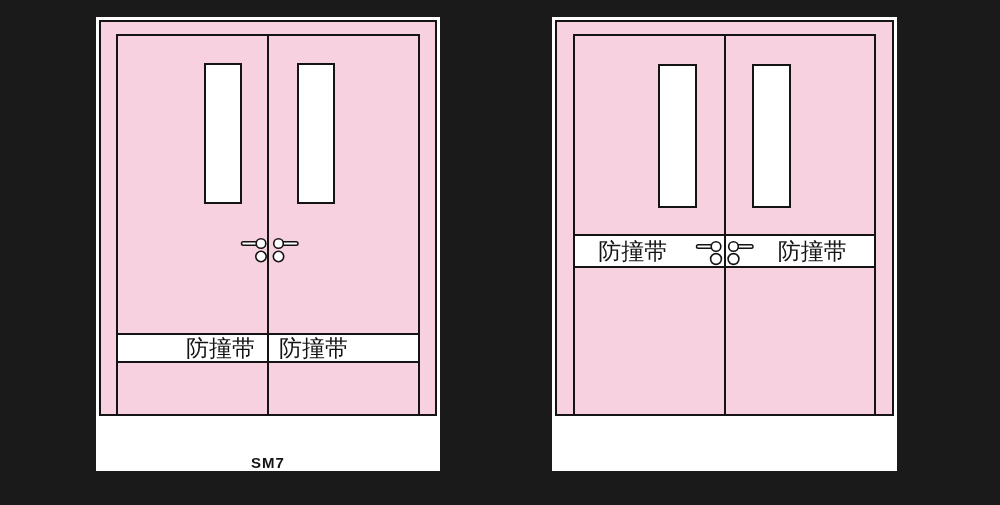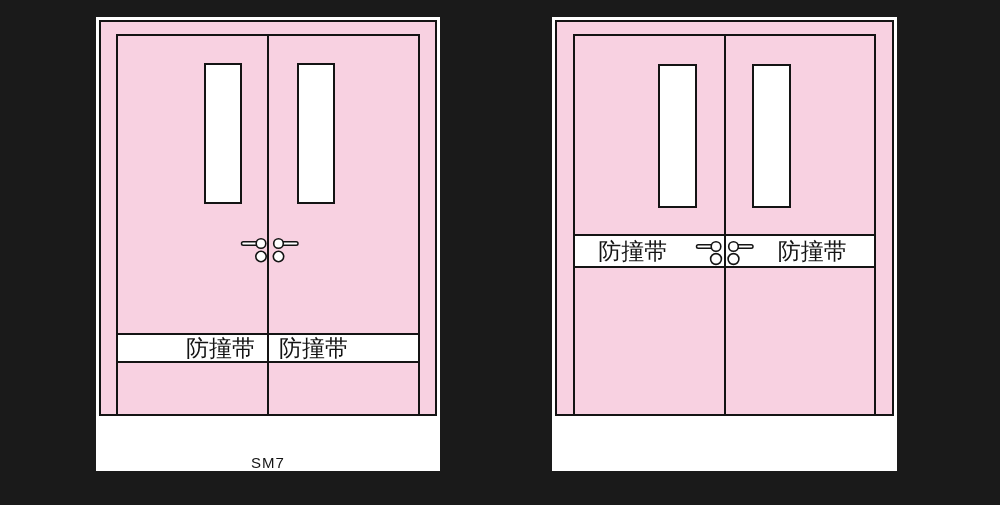--- a/index.html
+++ b/index.html
@@ -60,21 +60,21 @@
   .d2 .strip-cell.left{justify-content:center;padding-right:34px;}
   .d2 .strip-cell.right{justify-content:center;padding-left:26px;}
   .handles{
     position:absolute;width:60px;height:28px;z-index:4;
   }
   .d1 .handles{left:122px;top:200px;}
   .d2 .handles{left:120px;top:203px;}
   .caption{
     position:absolute;left:0;right:0;bottom:0;height:18px;
     background:var(--panel);display:flex;align-items:center;justify-content:center;
-    font-weight:normal;font-size:15px;letter-spacing:1px;color:var(--ink);
+    font-weight:bold;font-size:15px;letter-spacing:1px;color:var(--ink);
   }
 </style>
 </head>
 <body>
 
 <div class="canvas">
 
   <div class="door-card d1">
     <div class="frame">
       <div class="leaves">

